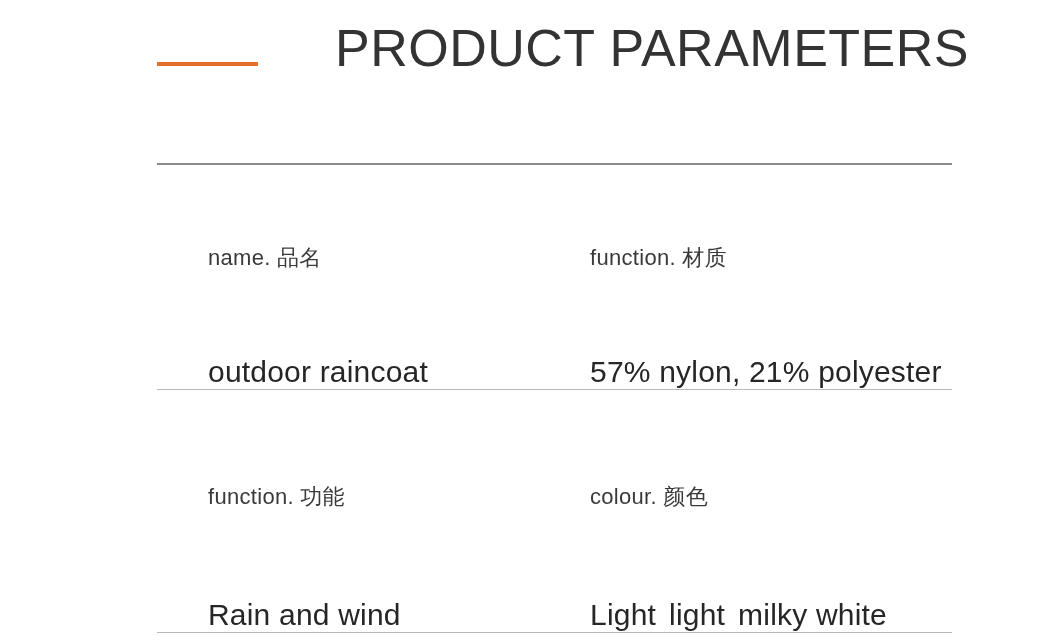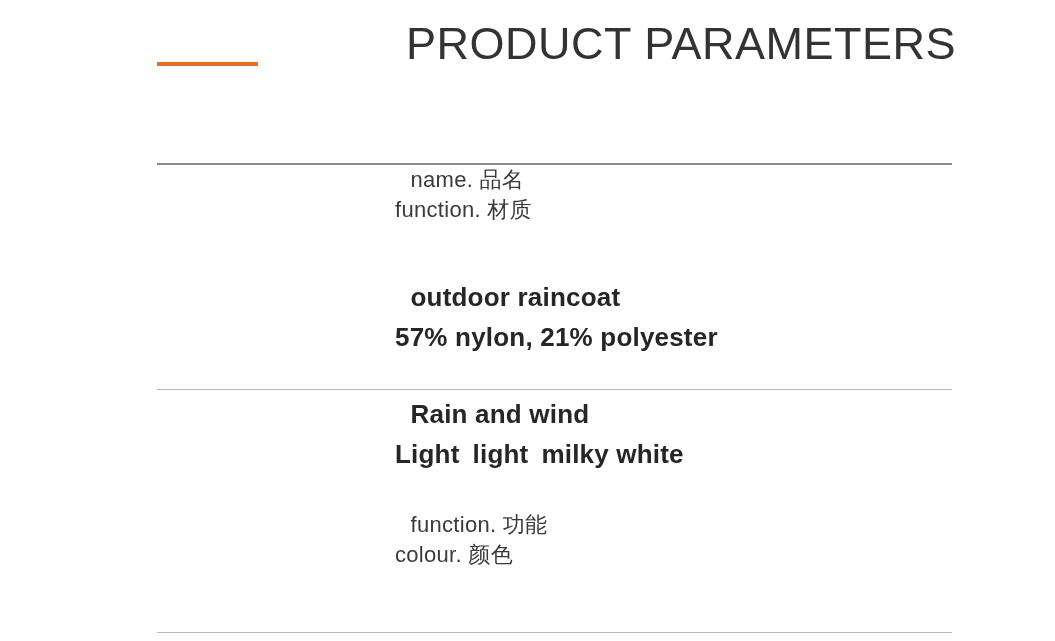--- a/index.html
+++ b/index.html
@@ -30,26 +30,26 @@
   .accent-rule {
     position: absolute;
     left: 157px;
     top: 62px;
     width: 101px;
     height: 4px;
     background: #e2712b;
   }
   .page-title {
     position: absolute;
-    left: 4px;
+    left: 17px;
     top: 18px;
     width: 952px;
     text-align: right;
     font-family: "Liberation Sans", "DejaVu Sans", sans-serif;
-    font-size: 45px;
+    font-size: 52px;
     font-weight: 300;
     letter-spacing: 0.5px;
     color: #333333;
     white-space: nowrap;
   }
 
   
   .spec-table {
     position: absolute;
     left: 157px;
@@ -60,23 +60,22 @@
     width: 795px;
     height: 0;
     border-top: 2px solid #8c8c8c;
   }
   .divider.light {
     border-top-color: #b9b9b9;
     border-top-width: 1px;
   }
   .spec-row {
     display: flex;
-    align-items: center;
+    align-items: flex-end;
     width: 795px;
-    flex-direction: column;
   }
   .spec-cell {
     box-sizing: border-box;
     white-space: nowrap;
     overflow: visible;
   }
   .spec-cell.col-left  { width: 390px; padding-left: 51px; }
   .spec-cell.col-right { width: 405px; padding-left: 43px; }
 
   
@@ -85,22 +84,22 @@
     font-size: 22px;
     font-weight: 400;
     color: #3a3a3a;
     letter-spacing: 0.3px;
   }
   .row-label.second { height: 122px; }
 
   
   .row-value { height: 116px; }
   .row-value .spec-cell {
-    font-size: 26px;
-    font-weight: 700;
+    font-size: 30px;
+    font-weight: 400;
     color: #262626;
     letter-spacing: 0.2px;
     margin-top: 9px;
   }
   .row-value.last { height: 120px; }
 
   .gap-wide { display: inline-block; width: 13px; }
 </style>
 </head>
 <body>
@@ -121,26 +120,26 @@
       <div class="spec-cell col-right">function. 材质</div>
     </div>
 
     <div class="spec-row row-value">
       <div class="spec-cell col-left">outdoor raincoat</div>
       <div class="spec-cell col-right">57% nylon, 21% polyester</div>
     </div>
 
     <div class="divider light"></div>
 
+    <div class="spec-row row-label second">
+      <div class="spec-cell col-left">function. 功能</div>
+      <div class="spec-cell col-right">colour. 颜色</div>
+    </div>
+
     <div class="spec-row row-value last">
       <div class="spec-cell col-left">Rain and wind</div>
       <div class="spec-cell col-right"><span>Light</span><span class="gap-wide"></span><span>light</span><span class="gap-wide"></span><span>milky white</span></div>
-    </div>
-
-    <div class="spec-row row-label second">
-      <div class="spec-cell col-left">function. 功能</div>
-      <div class="spec-cell col-right">colour. 颜色</div>
     </div>
 
     <div class="divider light"></div>
 
   </div>
 </div>
 
 </body></html>

